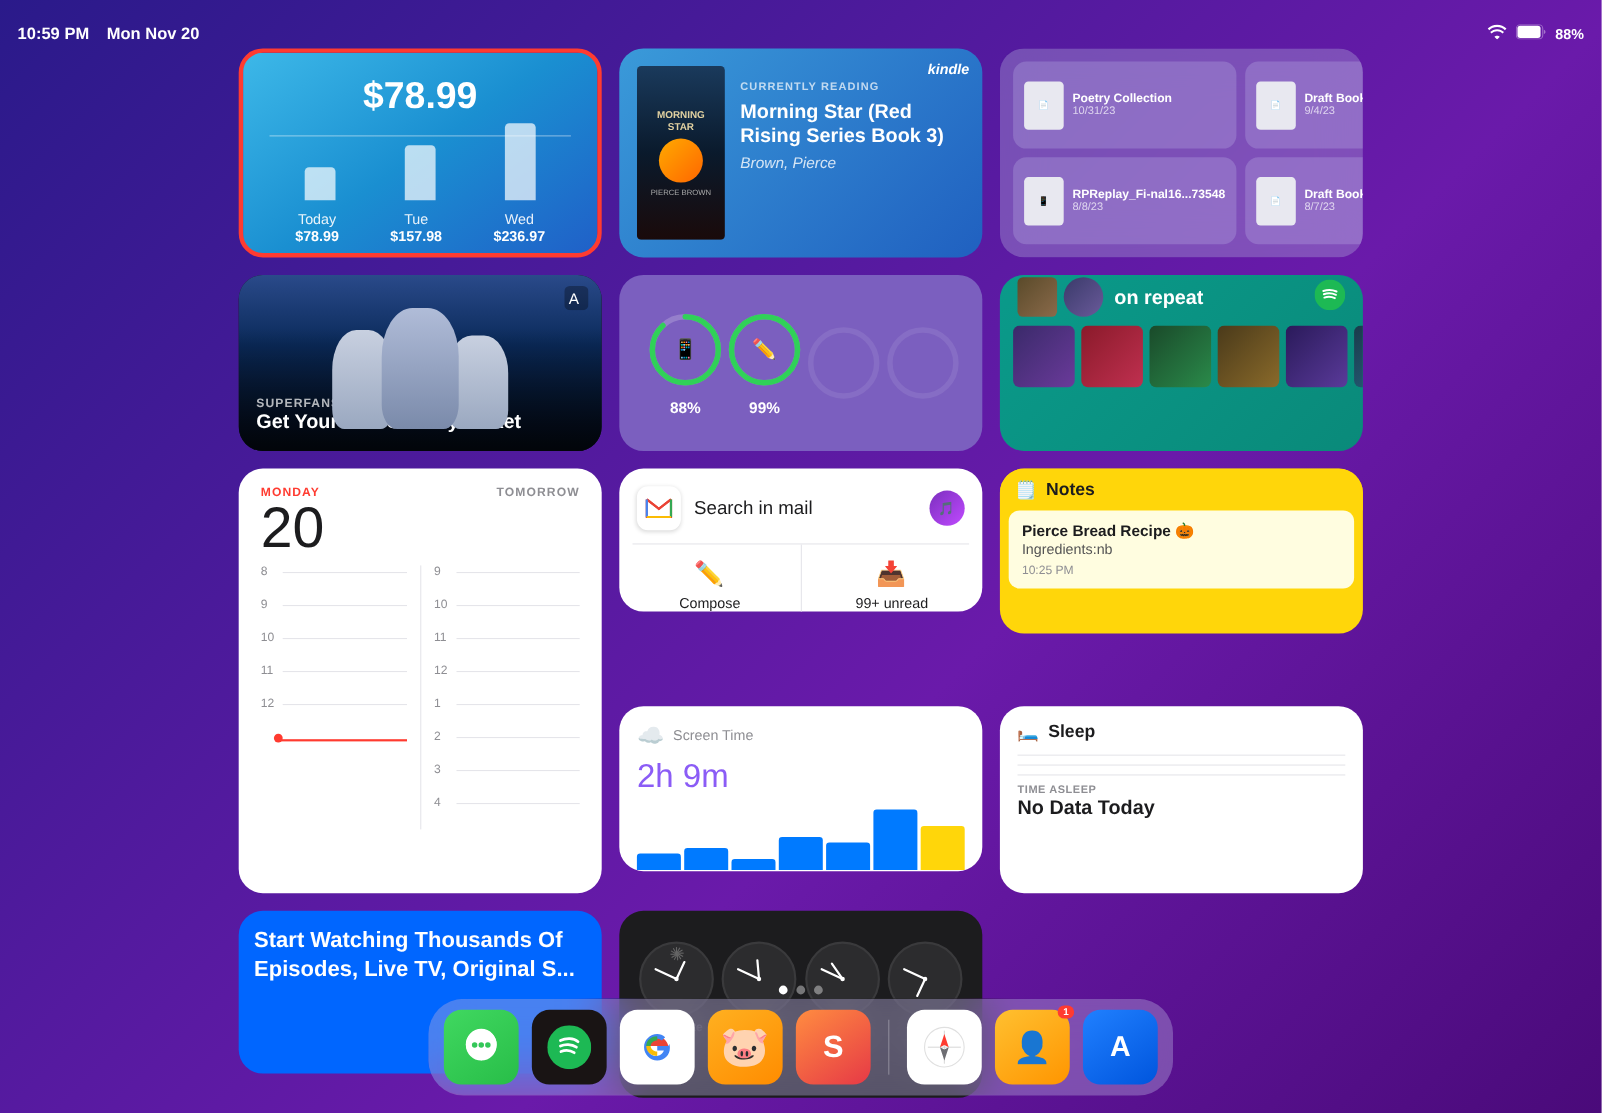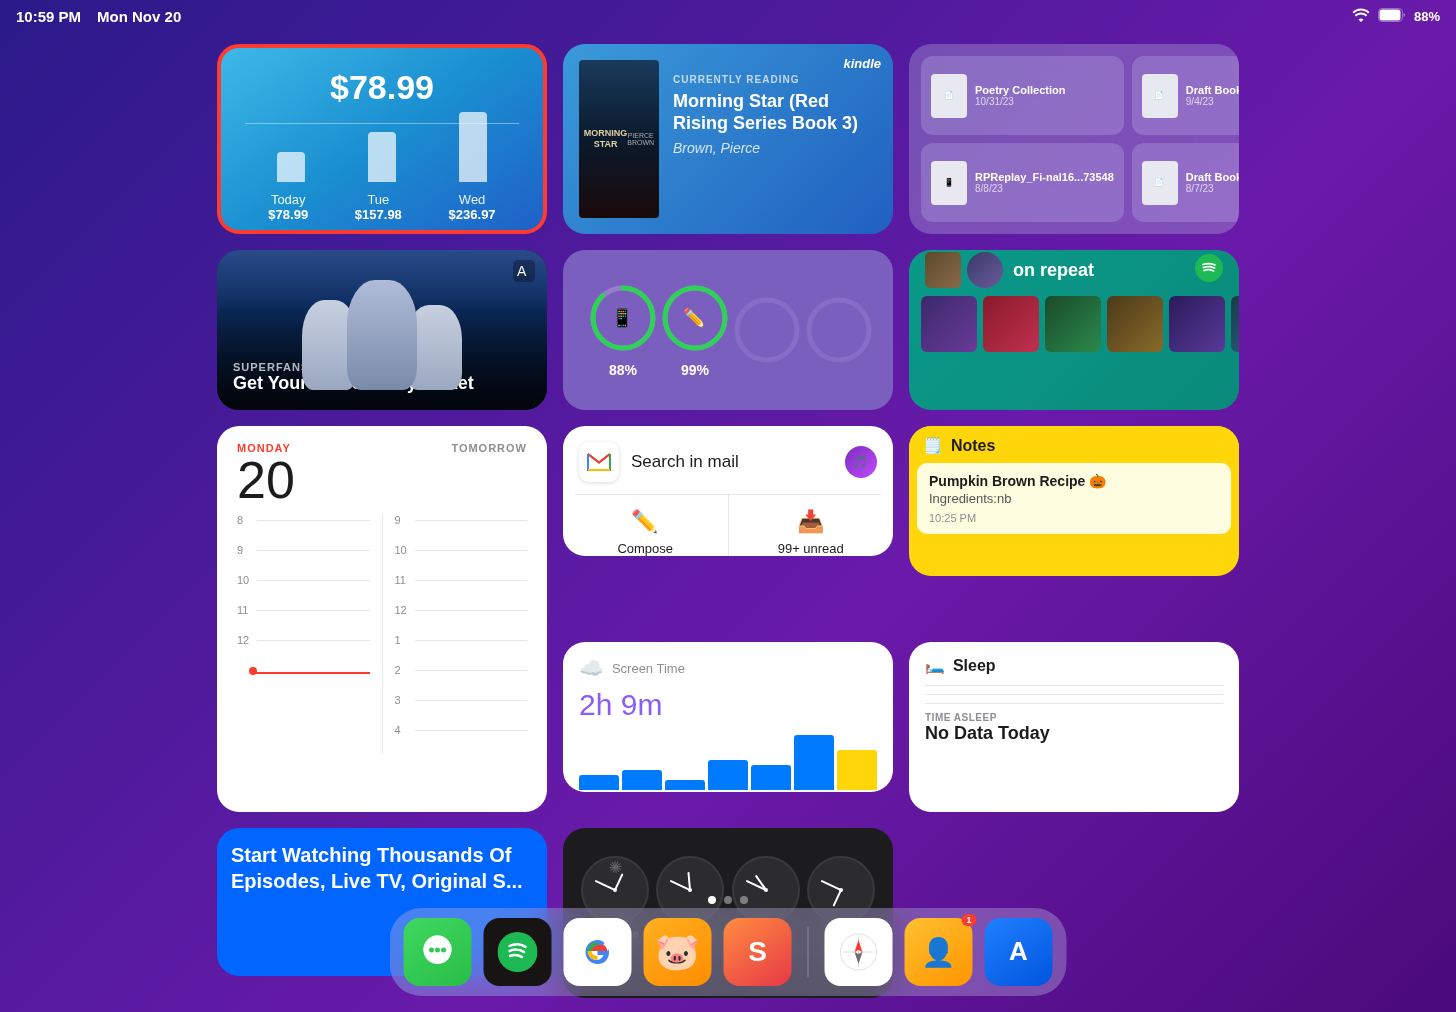--- a/index.html
+++ b/index.html
@@ -10,21 +10,21 @@
       font-family: -apple-system, BlinkMacSystemFont, 'Helvetica Neue', sans-serif;
       overflow: hidden;
       position: relative;
     }
 
     
     .status-bar {
       display: flex;
       justify-content: space-between;
       align-items: flex-end;
-      padding: 8px 16px;
+      padding: 22px 16px;
       color: white;
       font-size: 15px;
       font-weight: 600;
       position: absolute;
       top: 0; left: 0; right: 0;
       z-index: 10;
     }
     .status-right { display: flex; align-items: center; gap: 8px; font-size: 13px; }
 
     
@@ -88,21 +88,21 @@
       text-align: center;
       overflow: hidden;
       position: relative;
       flex-shrink: 0;
     }
     .kindle-book-cover-inner {
       width: 100%;
       height: 100%;
       background: linear-gradient(180deg, #1a3a5c 0%, #0a1a2c 50%, #1a0a0a 100%);
       display: flex;
-      flex-direction: row;
+      flex-direction: column;
       align-items: center;
       justify-content: center;
       padding: 8px;
     }
     .book-title-visual { color: #e0d0a0; font-size: 9px; font-weight: 700; text-align: center; line-height: 1.2; }
     .kindle-info { flex: 1; }
     .kindle-label { font-size: 10px; color: rgba(255,255,255,0.7); font-weight: 600; letter-spacing: 1px; margin-bottom: 6px; }
     .kindle-title { font-size: 18px; font-weight: 700; color: white; line-height: 1.2; margin-bottom: 6px; }
     .kindle-author { font-size: 14px; color: rgba(255,255,255,0.8); font-style: italic; }
 
@@ -737,21 +737,21 @@
       </div>
     </div>
   </div>
 
   <div class="notes-widget widget" style="height:150px;">
     <div class="notes-header">
       <span class="notes-icon">🗒️</span>
       <span class="notes-title">Notes</span>
     </div>
     <div class="notes-body">
-      <div class="notes-note-title">Pumpkin Brown Recipe 🎃</div>
+      <div class="notes-note-title">Pierce Bread Recipe 🎃</div>
       <div class="notes-note-body">Ingredients:nb</div>
       <div class="notes-timestamp">10:25 PM</div>
     </div>
   </div>
 
   <div class="screentime-widget widget" style="height:150px;">
     <div class="st-header">
       <span class="st-icon">☁️</span>
       <span class="st-label">Screen Time</span>
     </div>

